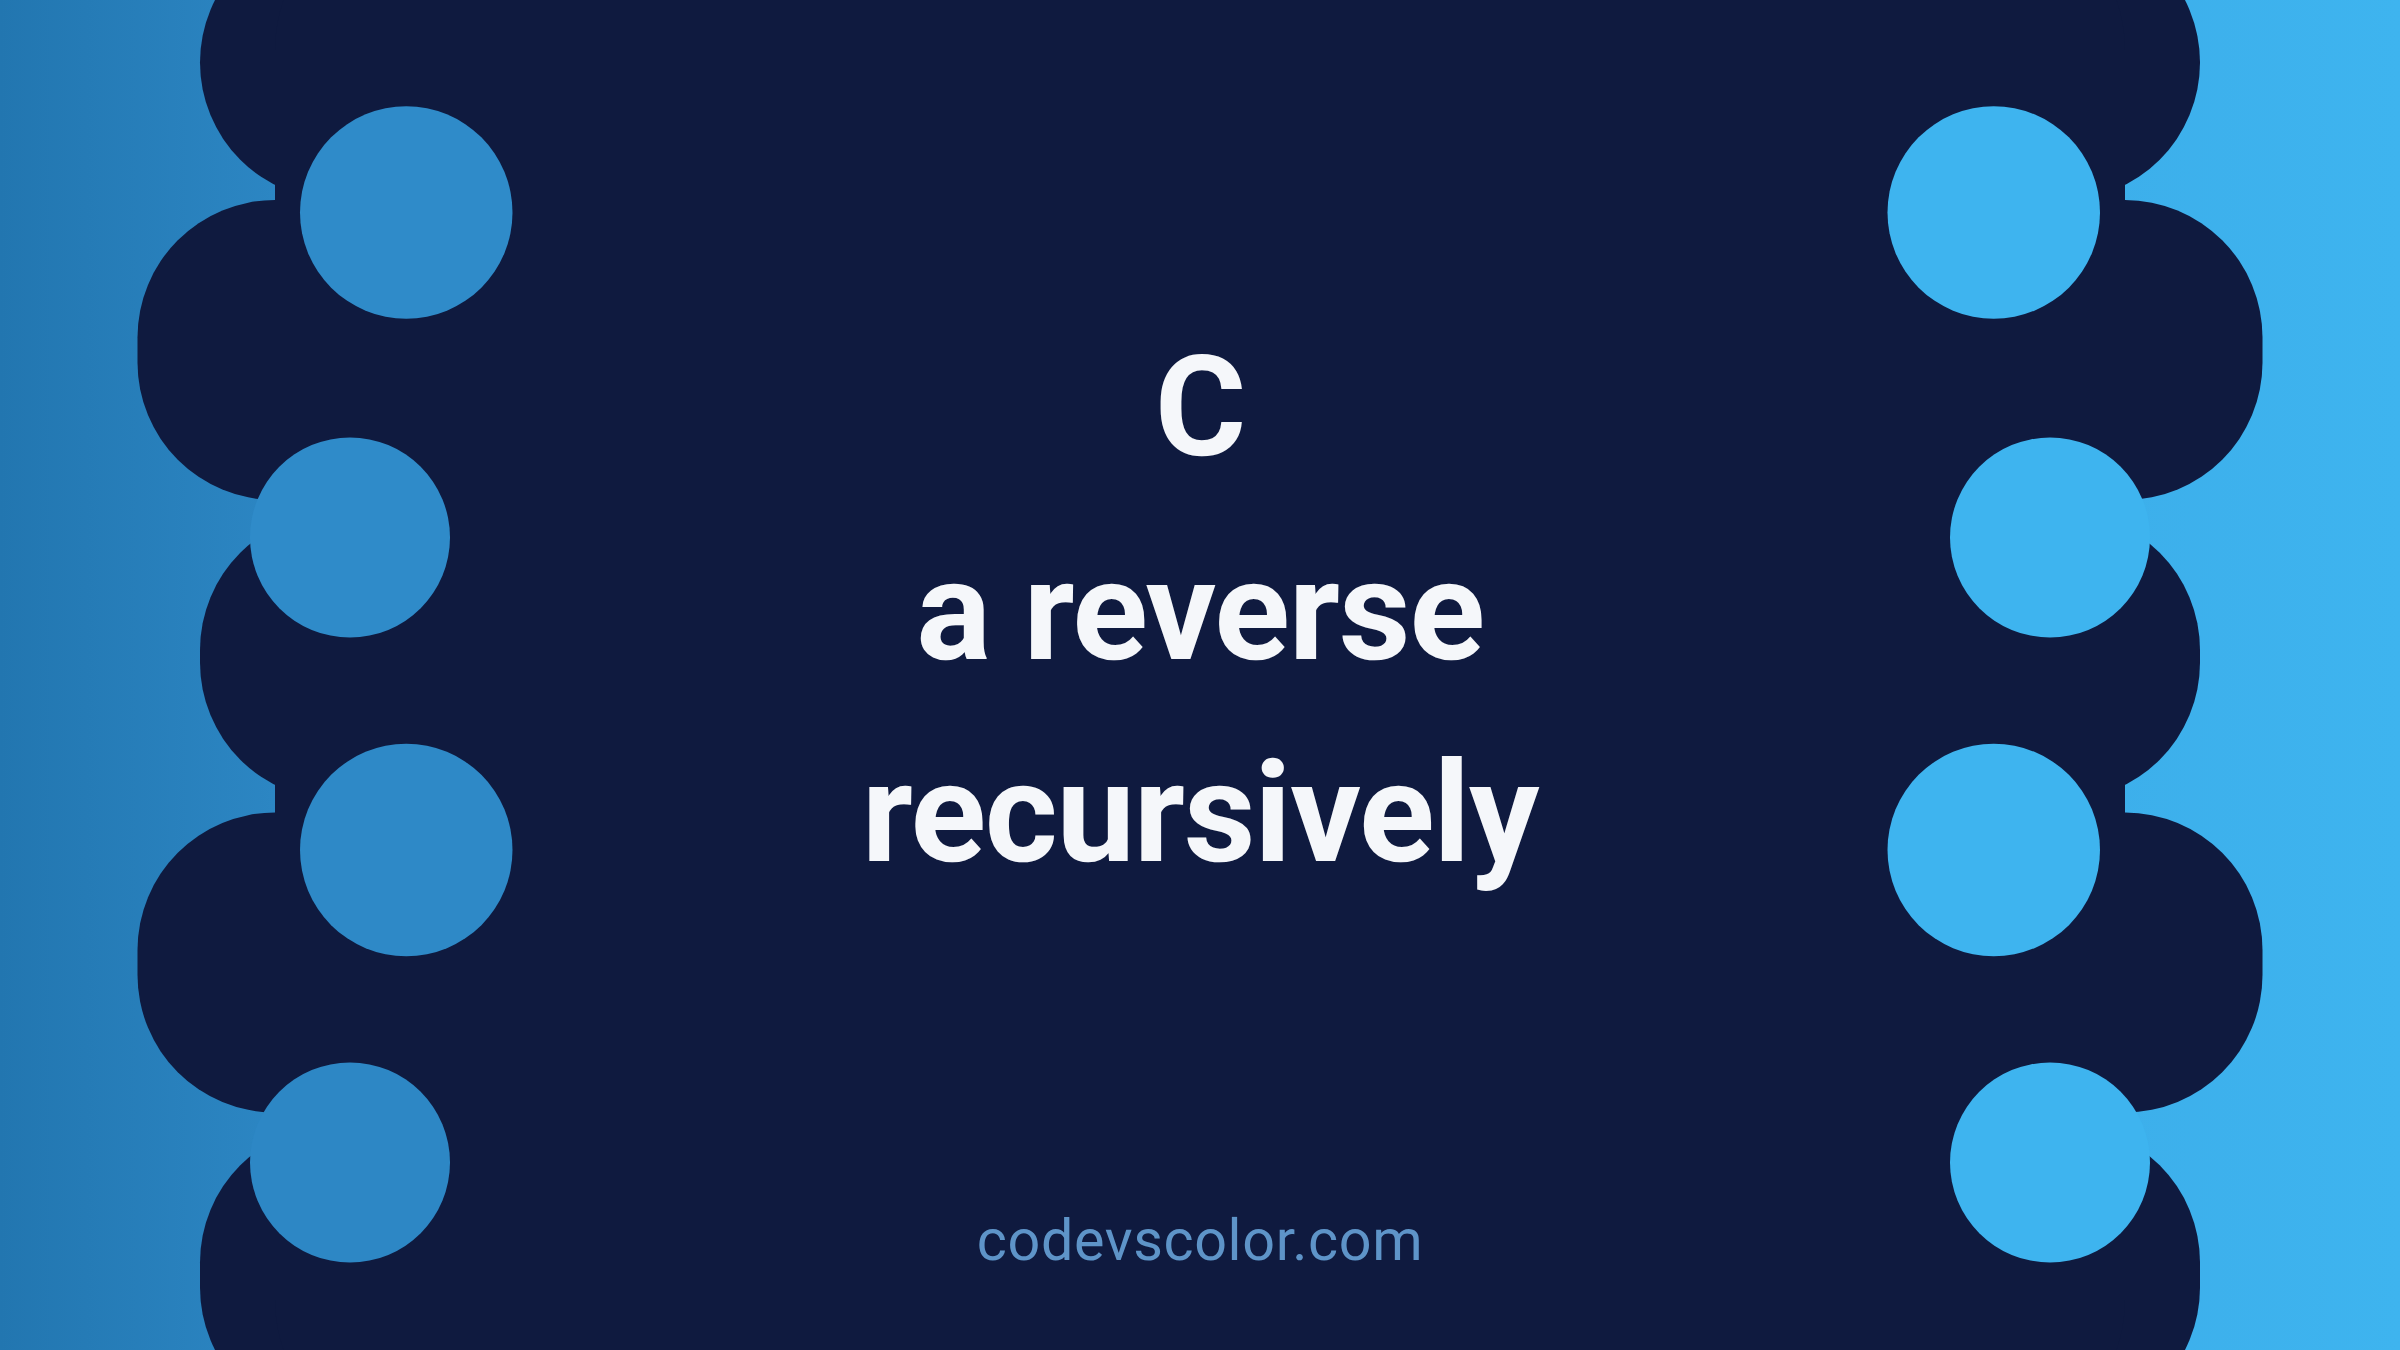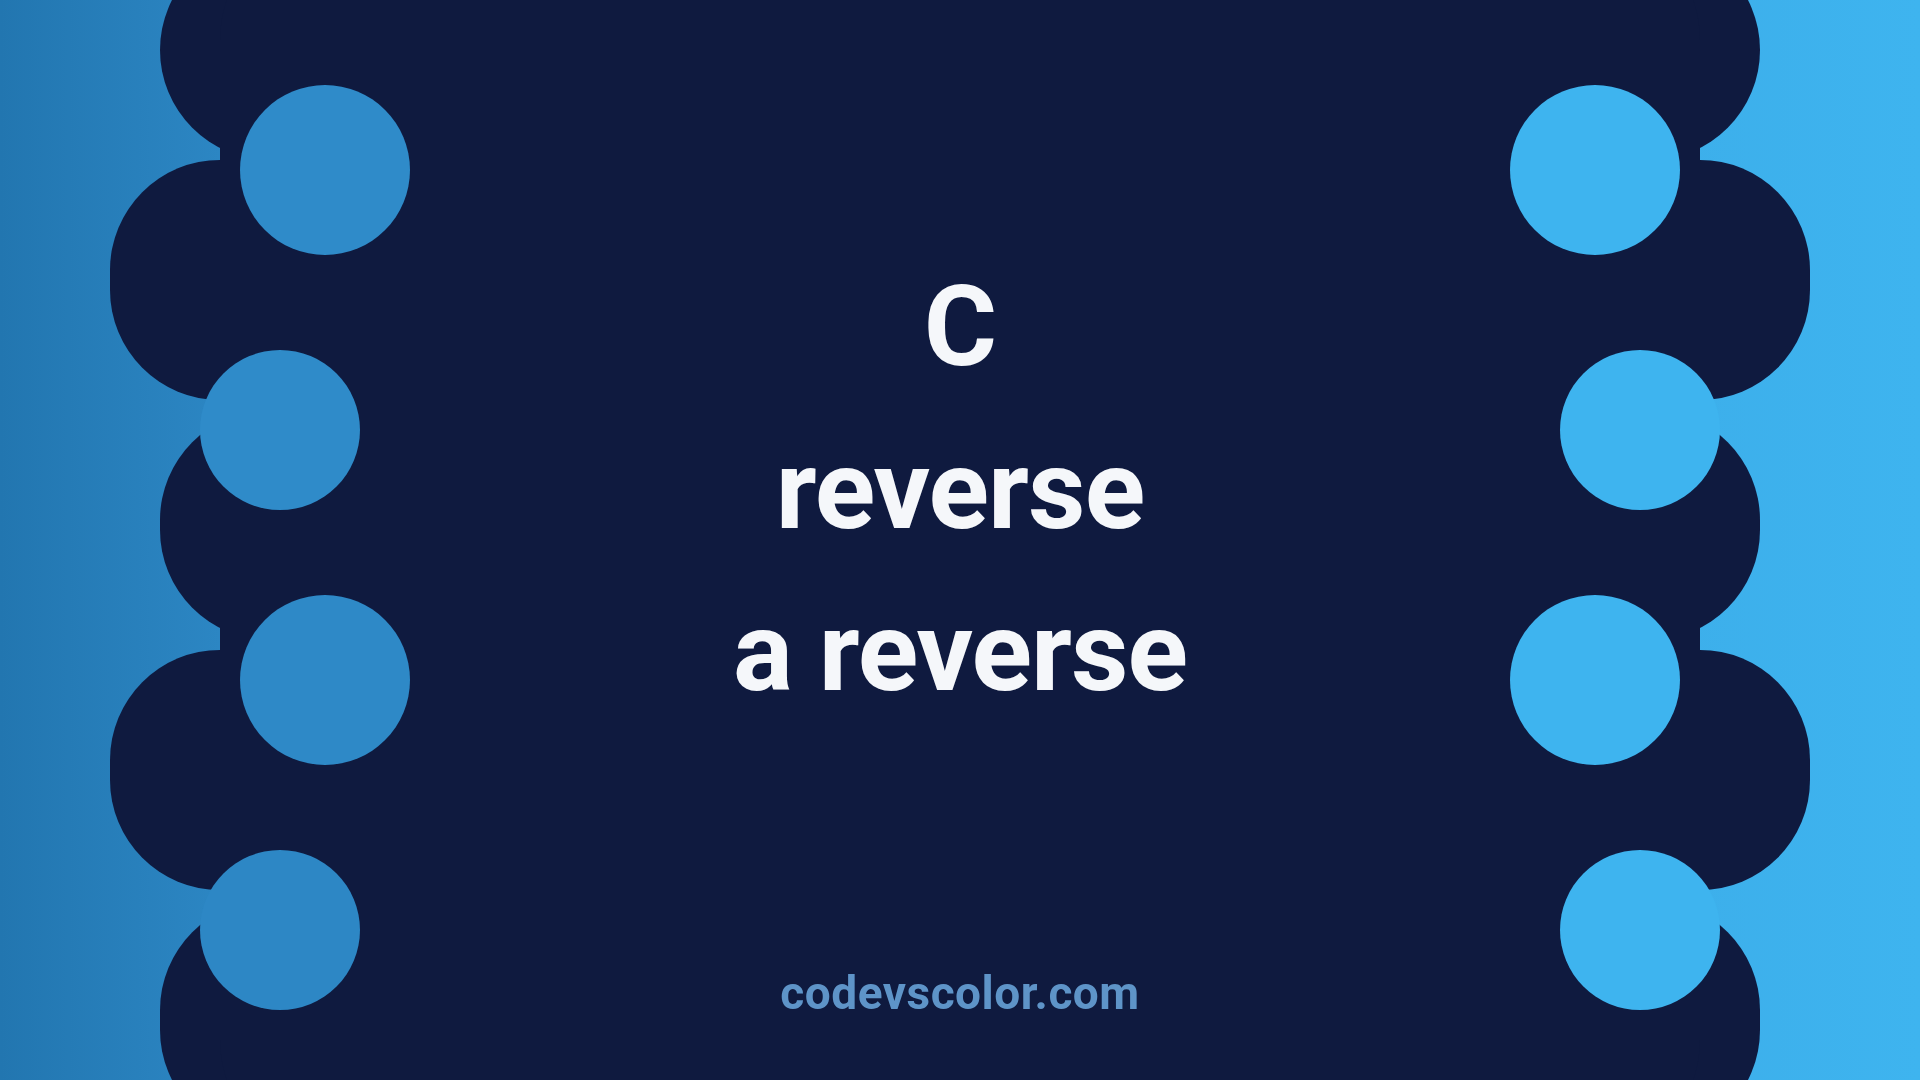--- a/index.html
+++ b/index.html
@@ -73,21 +73,21 @@
     line-height: 1.45;
     letter-spacing: -1px;
   }
   .watermark {
     position: absolute;
     bottom: 60px;
     left: 50%;
     transform: translateX(-50%);
     color: #5e94c8;
     font-size: 46px;
-    font-weight: 700;
+    font-weight: 400;
     letter-spacing: 0.5px;
   }
 </style>
 </head>
 <body>
 
 <div class="bump l1"></div>
 <div class="bump l2"></div>
 <div class="bump l3"></div>
 <div class="bump l4"></div>
@@ -104,17 +104,17 @@
 <div class="notch ln2"></div>
 <div class="notch ln3"></div>
 <div class="notch ln4"></div>
 <div class="notch rn1"></div>
 <div class="notch rn2"></div>
 <div class="notch rn3"></div>
 <div class="notch rn4"></div>
 
 <div class="content">
   <div class="line">C</div>
-  <div class="line">reverse</div>
   <div class="line">a reverse</div>
+  <div class="line">recursively</div>
 </div>
 
 <div class="watermark">codevscolor.com</div>
 
 </body></html>

